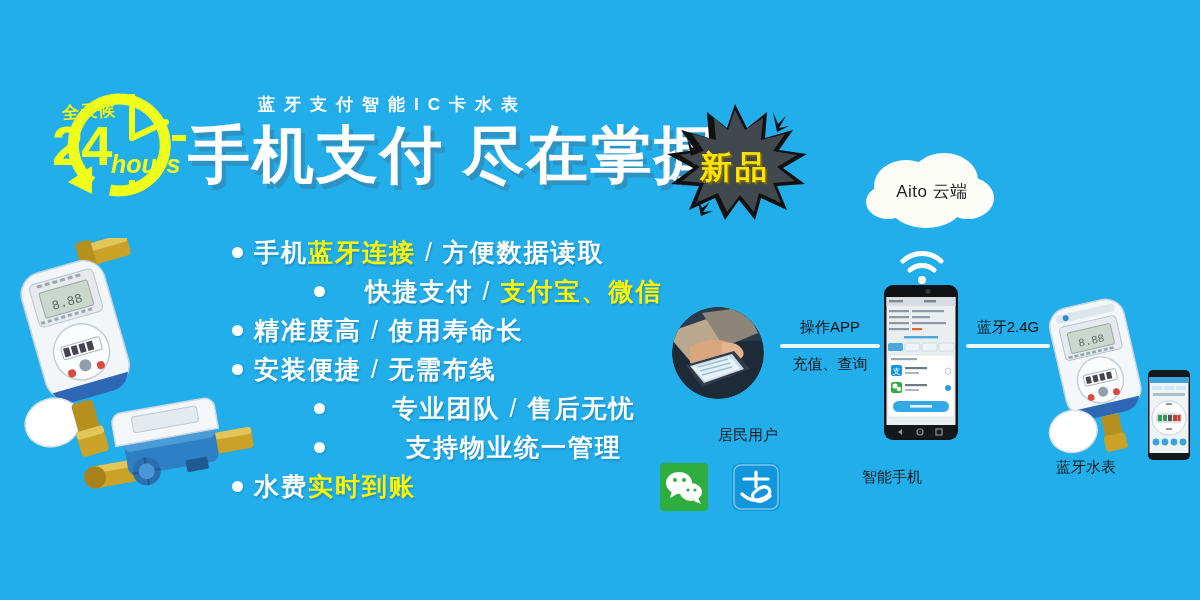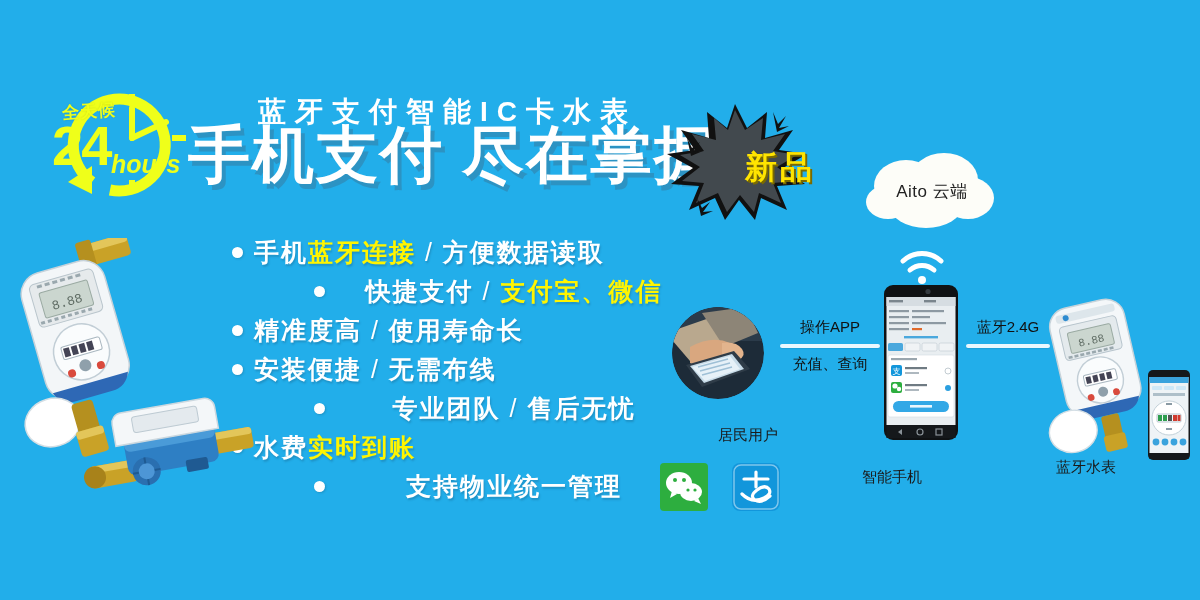--- a/index.html
+++ b/index.html
@@ -28,37 +28,37 @@
   }
   .cb-hours {
     position:absolute; left:63px; top:66px;
     font-size:25px; font-weight:bold; color:#EFFF1A;
     line-height:1; font-style:italic;
   }
 
   
   .subtitle {
     position:absolute; left:258px; top:93px;
-    font-size:28px; font-weight:bold; color:#FFFFFF;
+    font-size:17px; font-weight:bold; color:#FFFFFF;
     letter-spacing:9px; white-space:nowrap;
   }
   .headline {
     position:absolute; left:188px; top:122px;
     font-size:62px; font-weight:bold; color:#FFFFFF;
     letter-spacing:2px; white-space:nowrap; line-height:1.08;
     text-shadow:4px 5px 0 rgba(60,110,140,.42);
   }
   .headline .gap { display:inline-block; width:18px; }
 
   
   .burst { position:absolute; left:655px; top:98px; width:160px; height:125px; }
   .burst svg { position:absolute; left:0; top:0; }
   .burst-label {
     position:absolute; left:0; top:48px; width:160px;
-    text-align:right;
+    text-align:center;
     font-size:32px; font-weight:bold; color:#FFE400;
     letter-spacing:3px;
     text-shadow:2px 2px 0 #7a6a00;
   }
 
   
   .features { position:absolute; left:232px; top:236px; width:460px; }
   .feat {
     position:relative;
     font-size:25px; font-weight:bold; color:#FFFFFF;
@@ -189,22 +189,22 @@
     </svg>
     <div class="burst-label">新品</div>
   </div>
 
   <div class="features">
       <div class="feat"><span>手机</span><span class="hl">蓝牙连接</span><span class="sep"> / </span><span>方便数据读取</span></div>
       <div class="feat indent"><span>快捷支付</span><span class="sep"> / </span><span class="hl">支付宝、微信</span></div>
       <div class="feat"><span>精准度高</span><span class="sep"> / </span><span>使用寿命长</span></div>
       <div class="feat"><span>安装便捷</span><span class="sep"> / </span><span>无需布线</span></div>
       <div class="feat indent"><span>专业团队</span><span class="sep"> / </span><span>售后无忧</span></div>
+      <div class="feat indent"><span>支持物业统一管理</span></div>
       <div class="feat"><span>水费</span><span class="hl">实时到账</span></div>
-      <div class="feat indent"><span>支持物业统一管理</span></div>
     </div>
 
   <div class="meter-a">
     <svg width="150" height="220" viewBox="0 0 150 220">
       <g transform="rotate(-16 75 110)">
 
         <rect x="92" y="8" width="44" height="22" rx="4" fill="#C9A227"></rect>
         <rect x="92" y="8" width="44" height="8" rx="3" fill="#E3C65A"></rect>
         <rect x="84" y="4" width="16" height="30" rx="3" fill="#B5901F"></rect>
 

